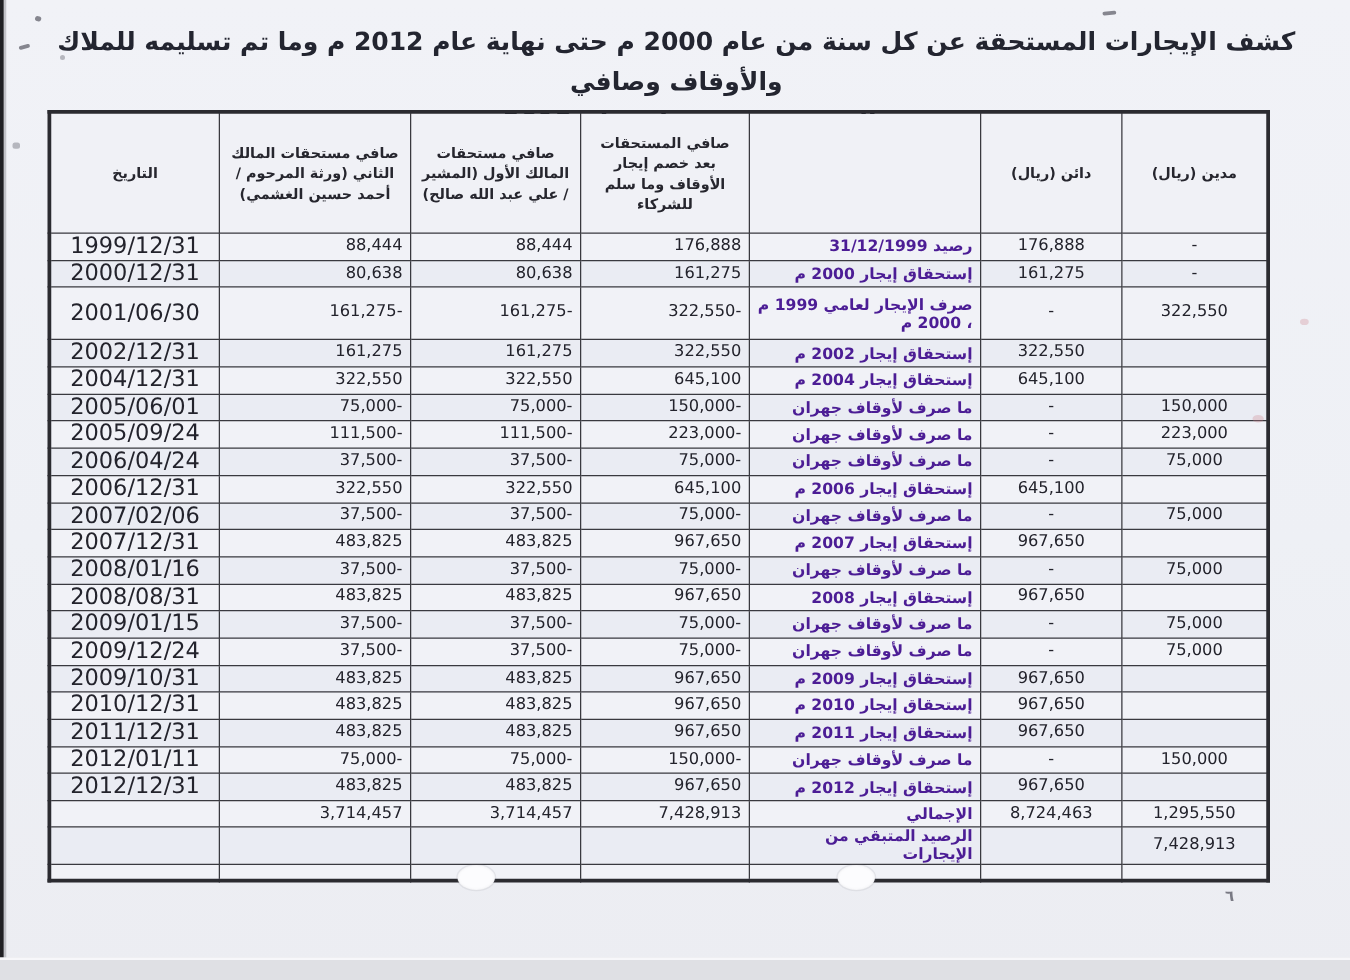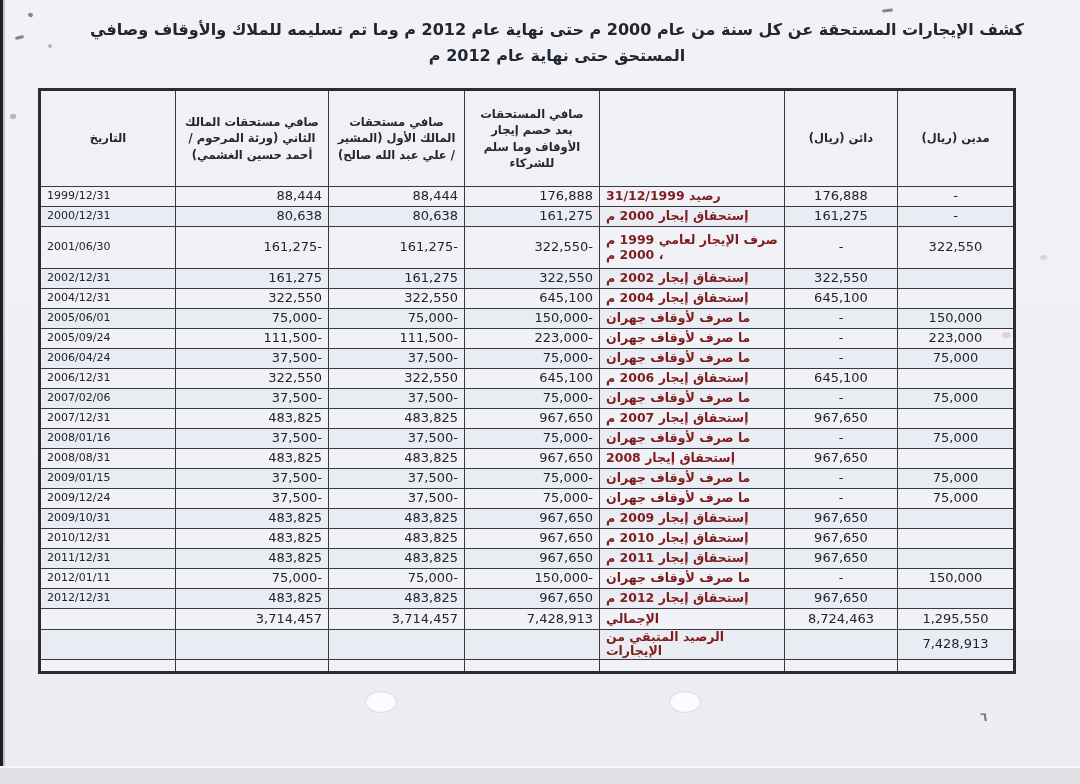--- a/index.html
+++ b/index.html
@@ -19,46 +19,46 @@
   }
   .scan-edge-left2{
     position:absolute;left:3px;top:0;width:2px;height:767px;
     background:#9a9aa2;opacity:.55;
   }
   .scan-bottom-band{
     position:absolute;left:0;top:766px;width:1080px;height:18px;
     background:#dfe0e4;border-top:2px solid #f7f7fa;
   }
   .doc-title{
-    position:absolute;top:17px;left:56px;width:1002px;
+    position:absolute;top:17px;left:40px;width:1002px;
     direction:rtl;text-align:center;
-    font-weight:700;font-size:16px;line-height:1.6;color:#232530;
+    font-weight:700;font-size:20px;line-height:1.6;color:#232530;
   }
   table.doc-table{
     position:absolute;left:38px;top:88px;width:882px;
     border-collapse:collapse;table-layout:fixed;
     border:3px solid #2b2b30;
     font-size:13px;color:#23232c;
   }
   .doc-table td,.doc-table th{
     border:1.6px solid #39393f;
     padding:0 6px;line-height:1.15;overflow:hidden;
   }
   .doc-table thead th{
     height:95px;font-weight:700;font-size:11.5px;line-height:1.4;
     direction:rtl;text-align:center;vertical-align:middle;
     background:#f0f1f6;color:#26262e;
   }
   .doc-table tbody td{height:19px;background:#f1f2f7;}
   .doc-table tbody tr:nth-child(even) td{background:#eaecf3;}
-  .col-date   {width:122px;font-size:11px;}
+  .col-date   {width:122px;text-align:center;font-size:18px;}
   .col-owner2 {width:140px;text-align:right;}
   .col-owner1 {width:123px;text-align:right;}
   .col-net    {width:122px;text-align:right;}
-  .col-desc   {width:172px;direction:rtl;text-align:left;font-weight:700;font-size:12.5px;color:#7f1d1d;}
+  .col-desc   {width:172px;direction:rtl;text-align:right;font-weight:700;font-size:12.5px;color:#4c1d95;}
   .col-credit {width:100px;text-align:center;}
   .col-debit  {width:103px;text-align:center;}
   tr.row-tall td{height:41px;}
   tr.row-total td{height:20px;}
   tr.row-residual td{height:20px;}
   tr.row-last td{height:11px;}
   .blob{
     position:absolute;background:#fcfcfe;border-radius:50%;
     box-shadow:0 0 0 1px rgba(120,120,130,.12), inset 0 0 2px rgba(120,120,130,.15);
   }

